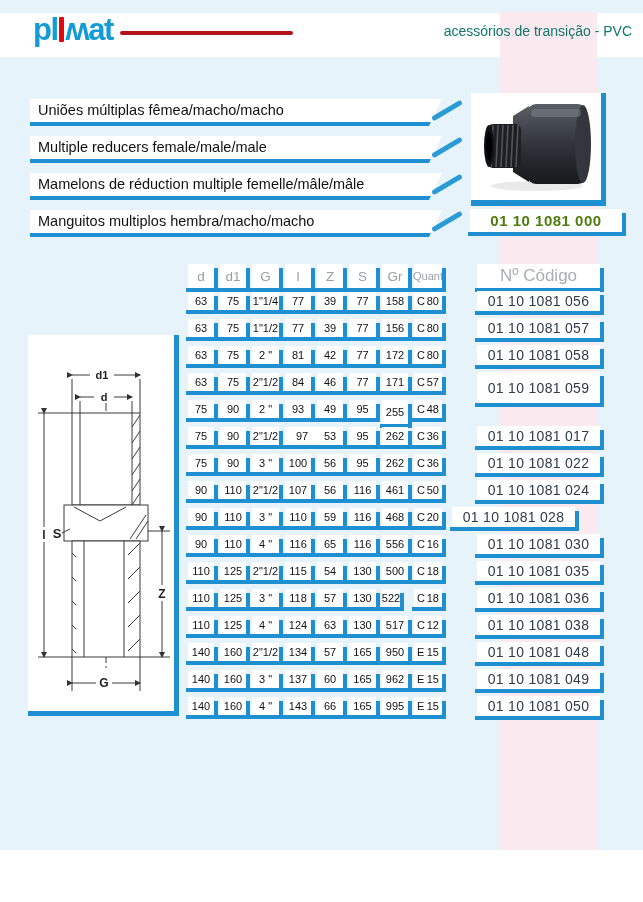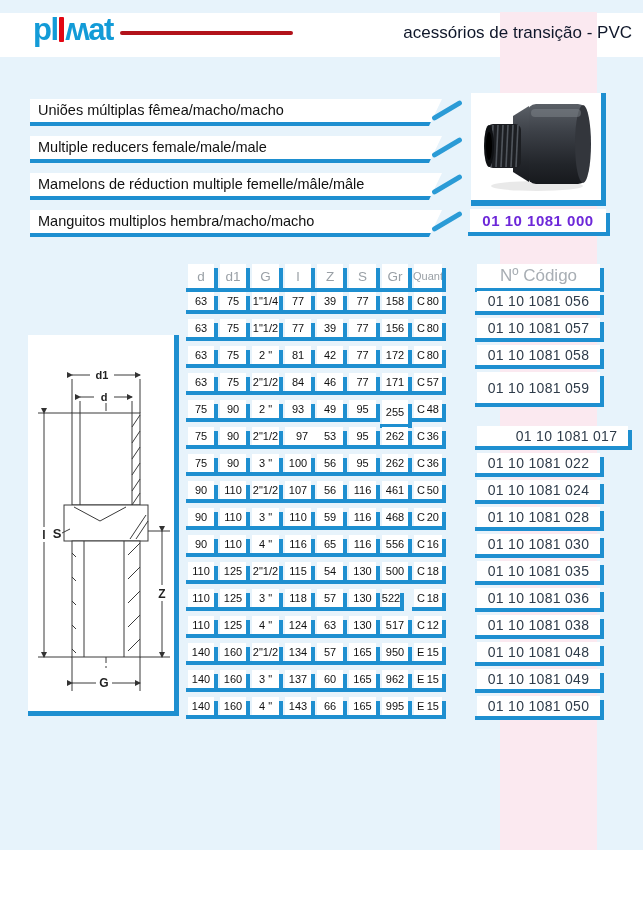--- a/index.html
+++ b/index.html
@@ -8,34 +8,34 @@
   .strip-top{position:absolute;left:0;top:0;width:643px;height:13px;background:#e7f3fb;}
   .main-bg{position:absolute;left:0;top:57px;width:643px;height:793px;background:#e7f3fb;}
   .pink-stripe{position:absolute;left:500px;top:12px;width:97px;height:838px;background:#fbe9f0;z-index:1;}
   .header-band{position:absolute;left:0;top:13px;width:643px;height:44px;background:#ffffff;}
   .logo{position:absolute;left:33px;top:15px;z-index:2;font-size:31px;font-weight:bold;
         color:#139bd7;letter-spacing:-1.5px;line-height:30px;}
   .logo-bar{display:inline-block;width:5px;height:25px;background:#e30613;margin:0 2px 0 1px;
         vertical-align:-2px;border-radius:1px;}
   .red-line{position:absolute;left:120px;top:31px;width:173px;height:4px;background:#b2121a;
         border-radius:2px;z-index:2;}
-  .header-title{position:absolute;right:11px;top:23px;z-index:2;font-size:17px;color:#0f172a;}
+  .header-title{position:absolute;right:11px;top:23px;z-index:2;font-size:14px;color:#0f766e;}
 
   .banner{position:absolute;left:30px;width:412px;height:27px;z-index:2;}
   .banner-box{position:absolute;left:0;top:0;width:412px;height:23px;background:#ffffff;
         border-bottom:4px solid #1e8fd0;
         clip-path:polygon(0 0,100% 0,calc(100% - 13px) 100%,0 100%);}
   .banner-label{position:absolute;left:8px;top:3px;font-size:14.5px;color:#111111;z-index:1;white-space:nowrap;}
   .banner-swoosh{position:absolute;left:400px;top:9px;width:34px;height:5px;background:#2b9bd6;
         border-radius:3px;transform:rotate(-31deg);}
 
   .photo-box{position:absolute;left:471px;top:93px;width:130px;height:107px;background:#ffffff;
         border-right:5px solid #1e8fd0;border-bottom:6px solid #1e8fd0;z-index:2;}
-  .code000{position:absolute;left:470px;top:209px;width:136px;height:23px;background:#ffffff;z-index:2;
-        display:flex;align-items:center;justify-content:center;font-size:15px;color:#6d28d9;
+  .code000{position:absolute;left:470px;top:209px;width:152px;height:23px;background:#ffffff;z-index:2;
+        display:flex;align-items:center;justify-content:center;font-size:15px;color:#4d7c0f;
         letter-spacing:0.5px;font-weight:bold;}
   .draw-box{position:absolute;left:28px;top:335px;width:146px;height:376px;background:#ffffff;
         border-right:5px solid #1e8fd0;border-bottom:5px solid #1e8fd0;z-index:2;}
 
   .tab-cell{position:absolute;background:#ffffff;z-index:2;}
   .tab-cell::before{content:"";position:absolute;left:-2px;right:-2px;bottom:-4px;height:4px;background:#1e8fd0;}
   .tab-cell::after{content:"";position:absolute;right:-4px;top:4px;bottom:-4px;width:4px;background:#1e8fd0;}
   .th{display:flex;align-items:center;justify-content:center;font-size:13.5px;color:#9aa0a6;}
   .th-sm{font-size:11px;}
   .td{display:flex;align-items:center;justify-content:center;font-size:11px;color:#111111;}
@@ -247,21 +247,21 @@
     <div class="tab-cell td" style="left: 220px; top: 427px; width: 26px; height: 18px;">90</div>
     <div class="tab-cell td" style="left: 252px; top: 427px; width: 27px; height: 18px;">2"1/2</div>
     <div class="tab-cell td" style="left: 285px; top: 427px; width: 34px; height: 18px;">97</div>
     <div class="tab-cell td" style="left: 317px; top: 427px; width: 26px; height: 18px;">53</div>
     <div class="tab-cell td" style="left: 349px; top: 427px; width: 27px; height: 18px;">95</div>
     <div class="tab-cell td" style="left: 382px; top: 427px; width: 26px; height: 18px;">262</div>
     <div class="tab-cell td td-quant" style="left: 414px; top: 427px; width: 28px; height: 18px;">
       <span>C</span>
       <span>36</span>
     </div>
-    <div class="tab-cell code-td" style="left: 477px; top: 426px; width: 123px; height: 20px; padding-left: 28px;">01 10 1081 017</div>
+    <div class="tab-cell code-td" style="left: 477px; top: 426px; width: 123px; height: 20px;">01 10 1081 017</div>
     <div class="tab-cell td" style="left: 188px; top: 454px; width: 26px; height: 18px;">75</div>
     <div class="tab-cell td" style="left: 220px; top: 454px; width: 26px; height: 18px;">90</div>
     <div class="tab-cell td" style="left: 252px; top: 454px; width: 27px; height: 18px;">3 "</div>
     <div class="tab-cell td" style="left: 285px; top: 454px; width: 26px; height: 18px;">100</div>
     <div class="tab-cell td" style="left: 317px; top: 454px; width: 26px; height: 18px;">56</div>
     <div class="tab-cell td" style="left: 349px; top: 454px; width: 27px; height: 18px;">95</div>
     <div class="tab-cell td" style="left: 382px; top: 454px; width: 26px; height: 18px;">262</div>
     <div class="tab-cell td td-quant" style="left: 414px; top: 454px; width: 28px; height: 18px;">
       <span>C</span>
       <span>36</span>
@@ -283,21 +283,21 @@
     <div class="tab-cell td" style="left: 220px; top: 508px; width: 26px; height: 18px;">110</div>
     <div class="tab-cell td" style="left: 252px; top: 508px; width: 27px; height: 18px;">3 "</div>
     <div class="tab-cell td" style="left: 285px; top: 508px; width: 26px; height: 18px;">110</div>
     <div class="tab-cell td" style="left: 317px; top: 508px; width: 26px; height: 18px;">59</div>
     <div class="tab-cell td" style="left: 349px; top: 508px; width: 27px; height: 18px;">116</div>
     <div class="tab-cell td" style="left: 382px; top: 508px; width: 26px; height: 18px;">468</div>
     <div class="tab-cell td td-quant" style="left: 414px; top: 508px; width: 28px; height: 18px;">
       <span>C</span>
       <span>20</span>
     </div>
-    <div class="tab-cell code-td" style="left: 477px; top: 507px; width: 123px; height: 20px;">01 10 1081 028</div>
+    <div class="tab-cell code-td" style="left: 452px; top: 507px; width: 123px; height: 20px;">01 10 1081 028</div>
     <div class="tab-cell td" style="left: 188px; top: 535px; width: 26px; height: 18px;">90</div>
     <div class="tab-cell td" style="left: 220px; top: 535px; width: 26px; height: 18px;">110</div>
     <div class="tab-cell td" style="left: 252px; top: 535px; width: 27px; height: 18px;">4 "</div>
     <div class="tab-cell td" style="left: 285px; top: 535px; width: 26px; height: 18px;">116</div>
     <div class="tab-cell td" style="left: 317px; top: 535px; width: 26px; height: 18px;">65</div>
     <div class="tab-cell td" style="left: 349px; top: 535px; width: 27px; height: 18px;">116</div>
     <div class="tab-cell td" style="left: 382px; top: 535px; width: 26px; height: 18px;">556</div>
     <div class="tab-cell td td-quant" style="left: 414px; top: 535px; width: 28px; height: 18px;">
       <span>C</span>
       <span>16</span>

